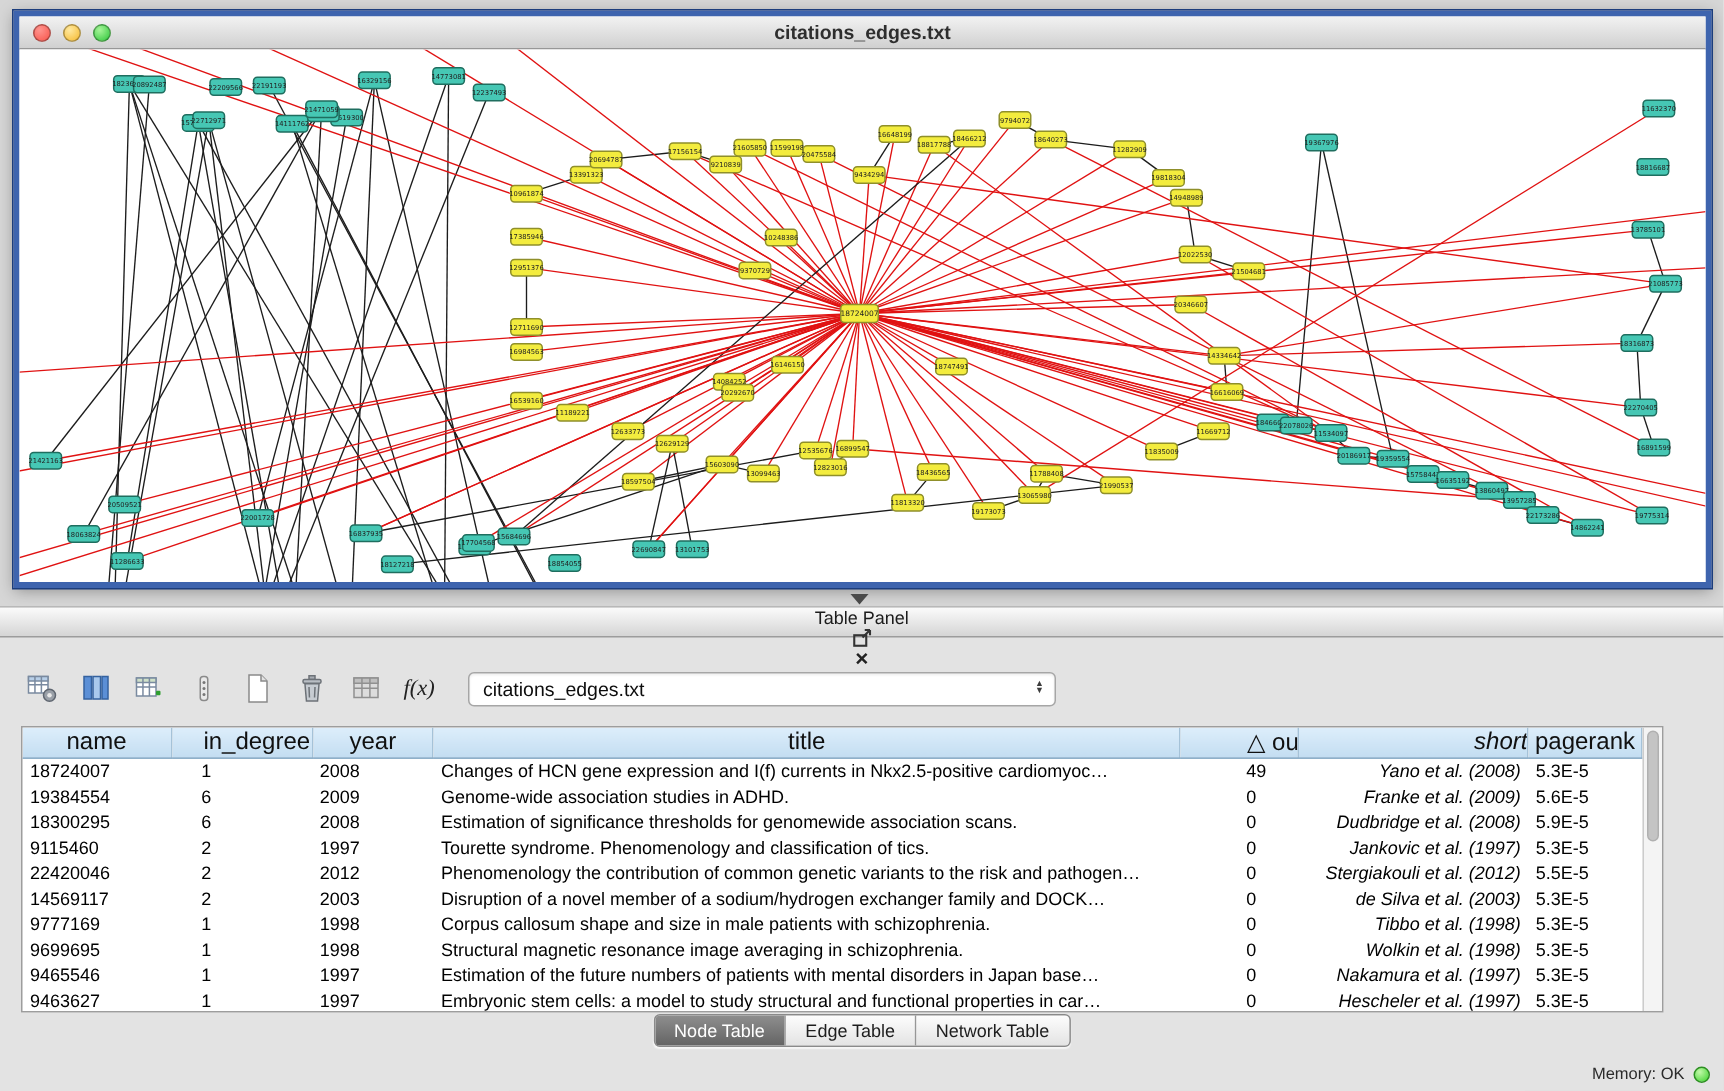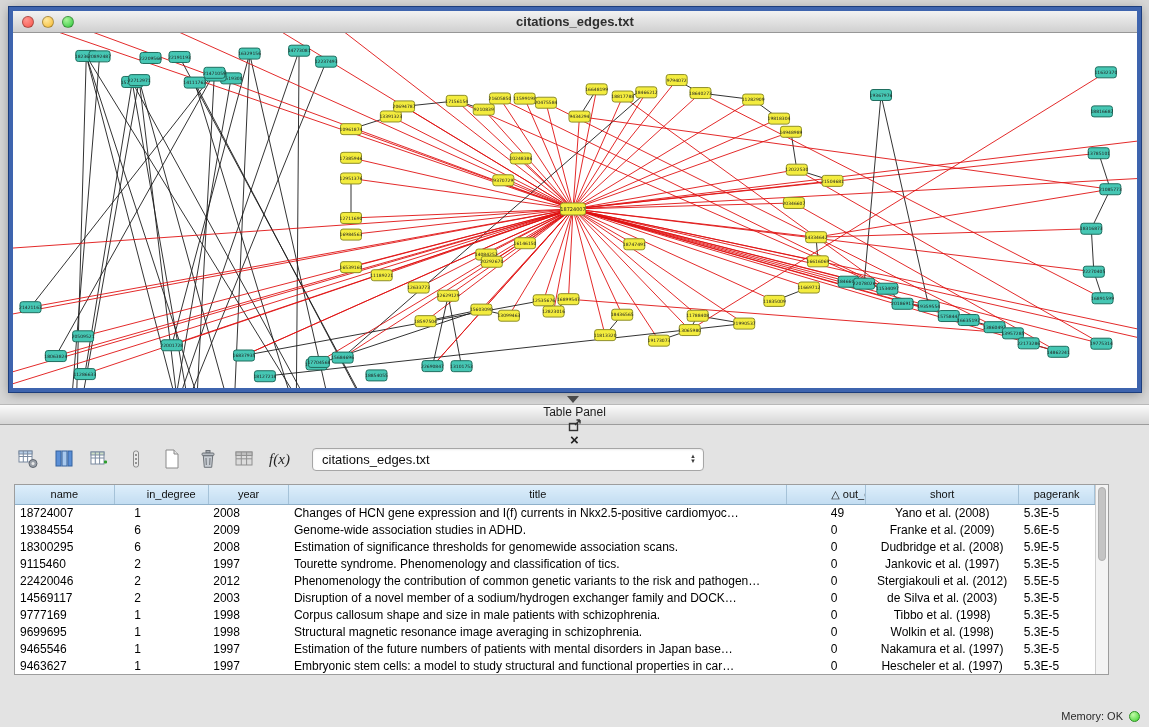--- a/index.html
+++ b/index.html
@@ -52,30 +52,30 @@
     margin-left:12px;box-shadow:inset 0 1px 2px rgba(0,0,0,.08);}
   .combo-label{flex:1;font-size:13px;color:#0d0d0d;}
   .combo-arrows{display:flex;flex-direction:column;font-size:6px;color:#3c3c3c;
     line-height:5px;padding-right:2px;}
 
   .table-wrap{position:absolute;left:14px;top:80px;width:1095px;height:191px;
     background:#fff;border:1px solid #9d9d9d;display:flex;overflow:hidden;}
   table.grid{border-collapse:collapse;table-layout:fixed;width:1080px;}
   .grid th{height:19px;background:linear-gradient(#ddeefb,#c3ddf1);
     border-right:1px solid #a5c2d8;border-bottom:1px solid #8fb0c9;
-    font-size:11px;font-weight:normal;color:#101010;text-align:center;
+    font-size:16px;font-weight:normal;color:#101010;text-align:center;
     overflow:hidden;white-space:nowrap;}
   .grid td{height:17px;font-size:12px;color:#000;padding:0 5px;
     white-space:nowrap;overflow:hidden;}
   .grid th:nth-child(1),.grid td:nth-child(1){width:97px;}
   .grid th:nth-child(2),.grid td:nth-child(2){width:92px;padding-left:20px;}
   .grid th:nth-child(3),.grid td:nth-child(3){width:79px;margin-left:48px;}
   .grid th:nth-child(4),.grid td:nth-child(4){width:487px;}
   .grid th:nth-child(5),.grid td:nth-child(5){width:77px;padding-left:44px;}
-  .grid th:nth-child(6),.grid td:nth-child(6){width:150px;text-align:center;}
+  .grid th:nth-child(6),.grid td:nth-child(6){width:150px;text-align:right;font-style:italic;}
   .grid th:nth-child(7),.grid td:nth-child(7){width:74px;}
   .vscroll{width:13px;border-left:1px solid #cccccc;background:#f4f4f4;
     position:relative;}
   .vthumb{position:absolute;left:2px;top:2px;width:8px;height:74px;
     border-radius:4px;background:#c4c4c4;border:1px solid #b0b0b0;}
 
   .tab-bar{position:absolute;left:50%;transform:translateX(-50%);top:272px;
     display:flex;border:1px solid #8a8a8a;border-radius:4px;overflow:hidden;
     box-shadow:0 1px 1px rgba(255,255,255,.7);}
   .tab{padding:3px 13px;font-size:12px;color:#1d1d1d;
@@ -865,18 +865,23 @@
             <td>Hescheler et al. (1997)</td>
             <td>5.3E-5</td>
           </tr>
         </tbody>
     </table>
     <div class="vscroll">
       <div class="vthumb"></div>
     </div>
   </div>
 
+  <div class="tab-bar" id="tab-bar">
+      <div class="tab selected">Node Table</div>
+      <div class="tab">Edge Table</div>
+      <div class="tab">Network Table</div>
+    </div>
 
   <div class="status">
     <span class="status-label">Memory: OK</span>
     <span class="status-dot"></span>
   </div>
 </div>
 
 </body></html>

